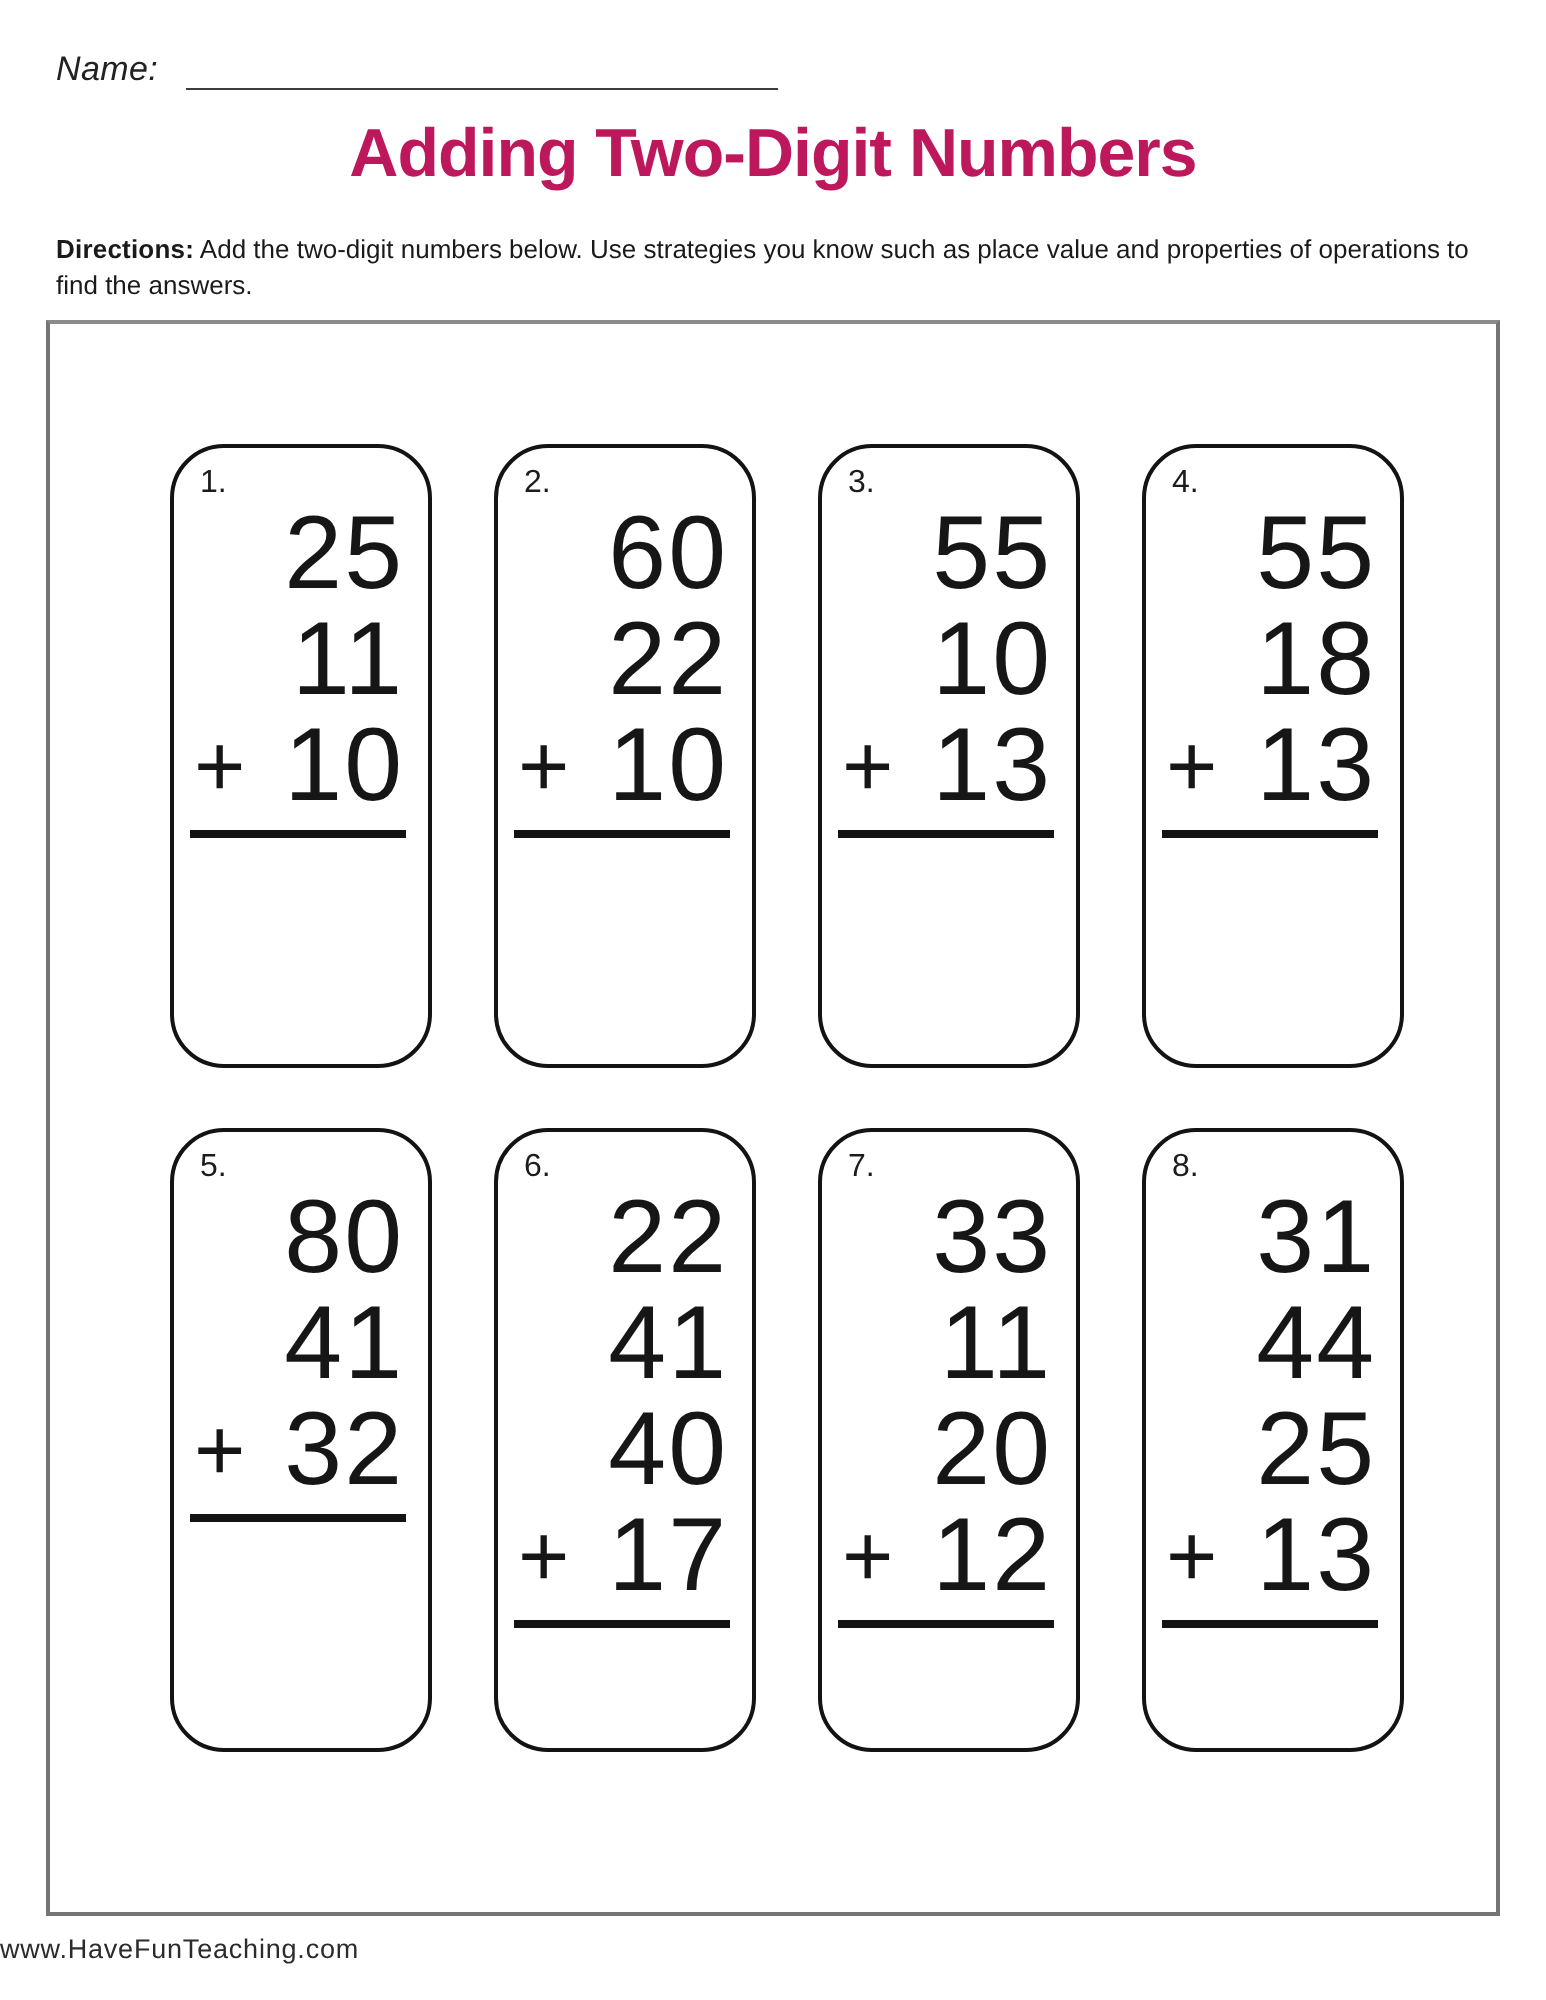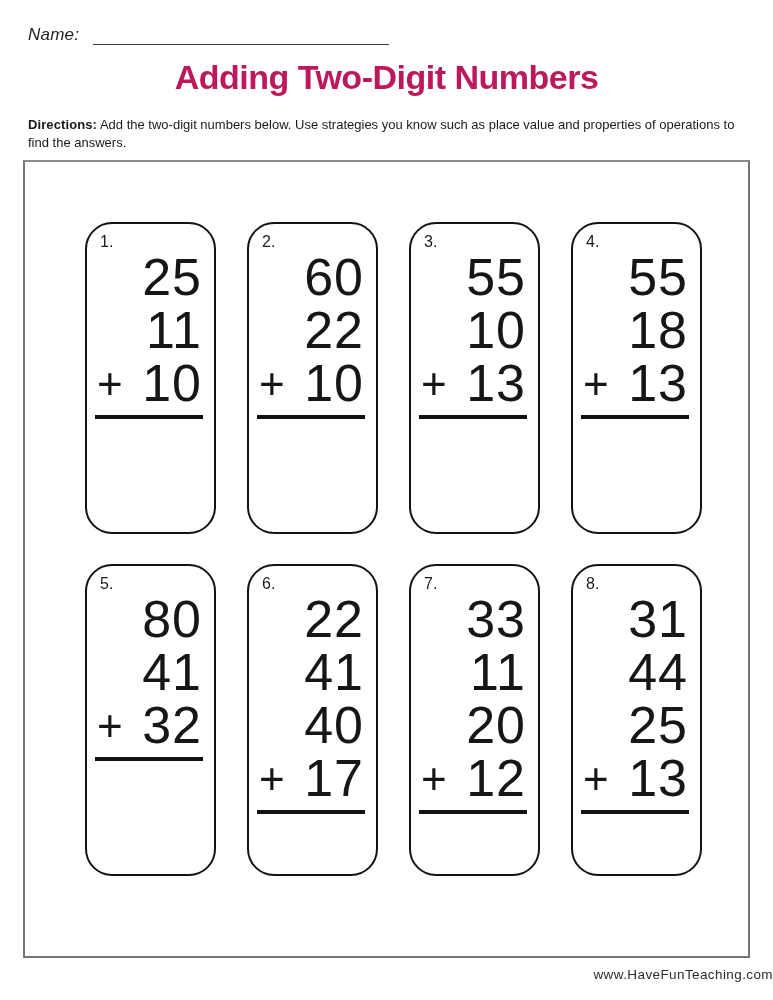--- a/index.html
+++ b/index.html
@@ -100,21 +100,21 @@
     line-height: 53px;
     color: #161616;
     margin-left: 1px;
   }
   .answer-line {
     border-top: 4px solid #131313;
     margin: 5px -1px 0 -1px;
     height: 0;
   }
   .footer {
-    text-align: right;
+    text-align: left;
     margin-top: 9px;
     font-size: 13.5px;
     letter-spacing: 0.4px;
     color: #2b2b2b;
   }
 </style>
 </head>
 <body>
 
 <div>

